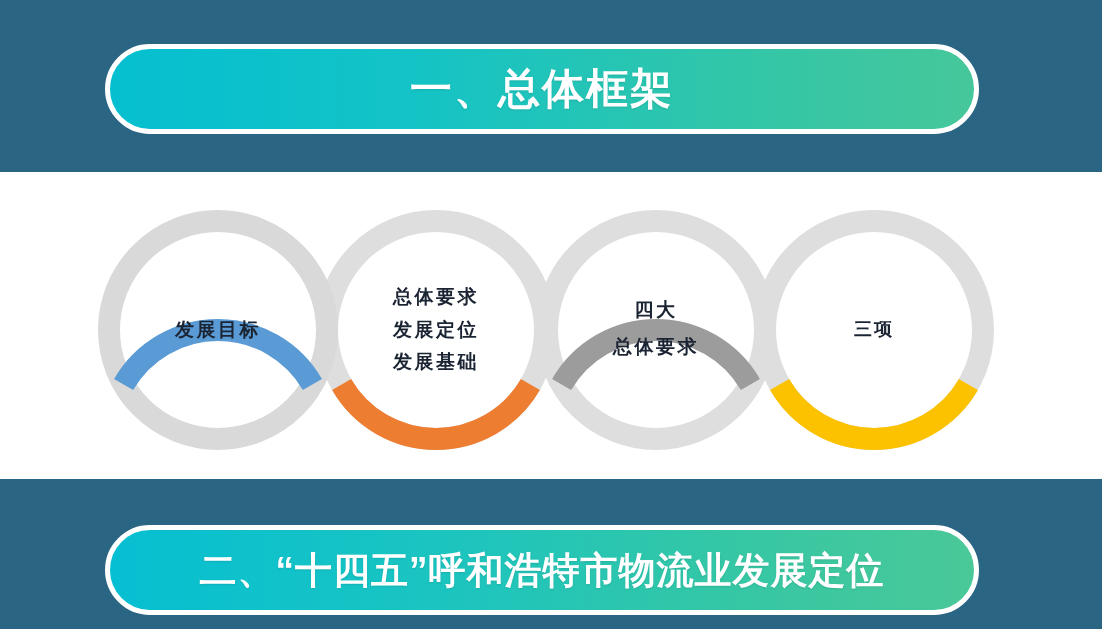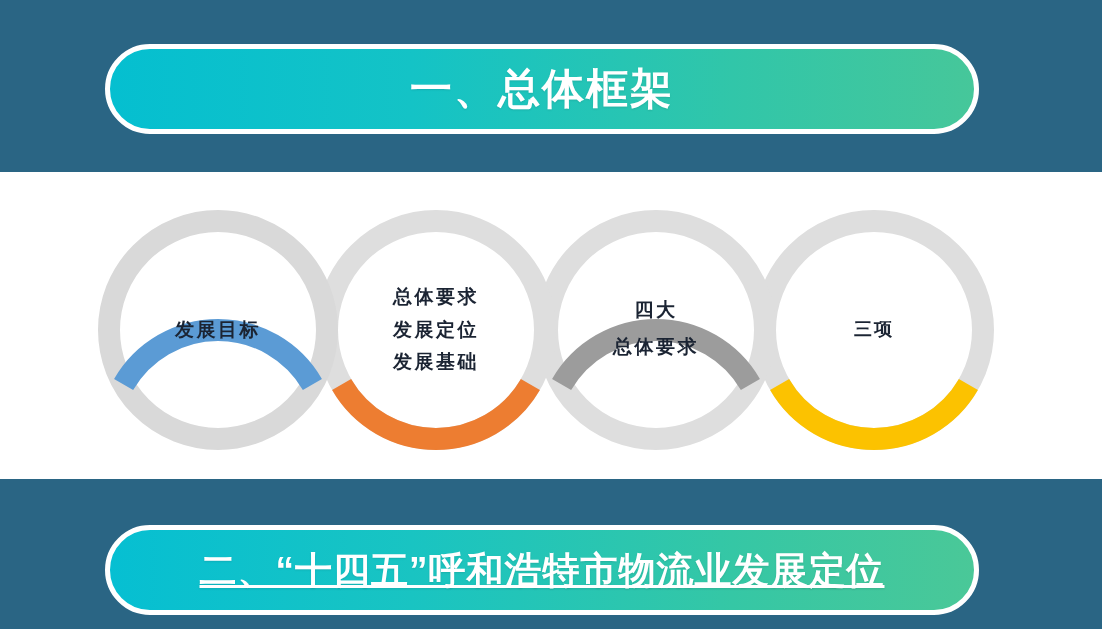--- a/index.html
+++ b/index.html
@@ -36,21 +36,21 @@
   .pill-title{
     color:#ffffff;
     font-size:42px;
     font-weight:bold;
     letter-spacing:2px;
     white-space:nowrap;
     text-shadow:0 1px 2px rgba(0,0,0,.10);
     line-height:1;
     user-select:none;
   }
-  .pill-2 .pill-title{font-size:37px;letter-spacing:1px;text-decoration:underline;}
+  .pill-2 .pill-title{font-size:37px;letter-spacing:1px;}
 
   
   .rings{
     position:absolute;left:0;top:172px;width:1102px;height:307px;
   }
   .ring{
     position:absolute;
     width:242px;height:242px;
     top:37px;
   }

